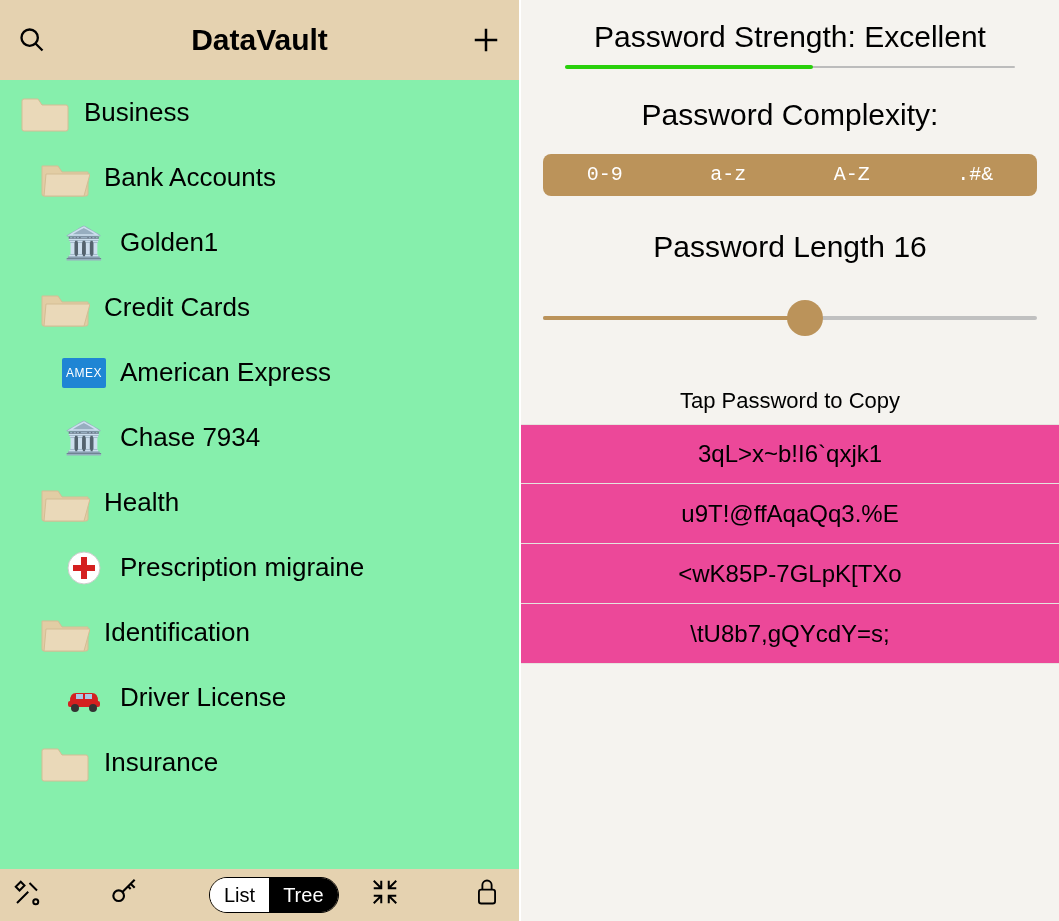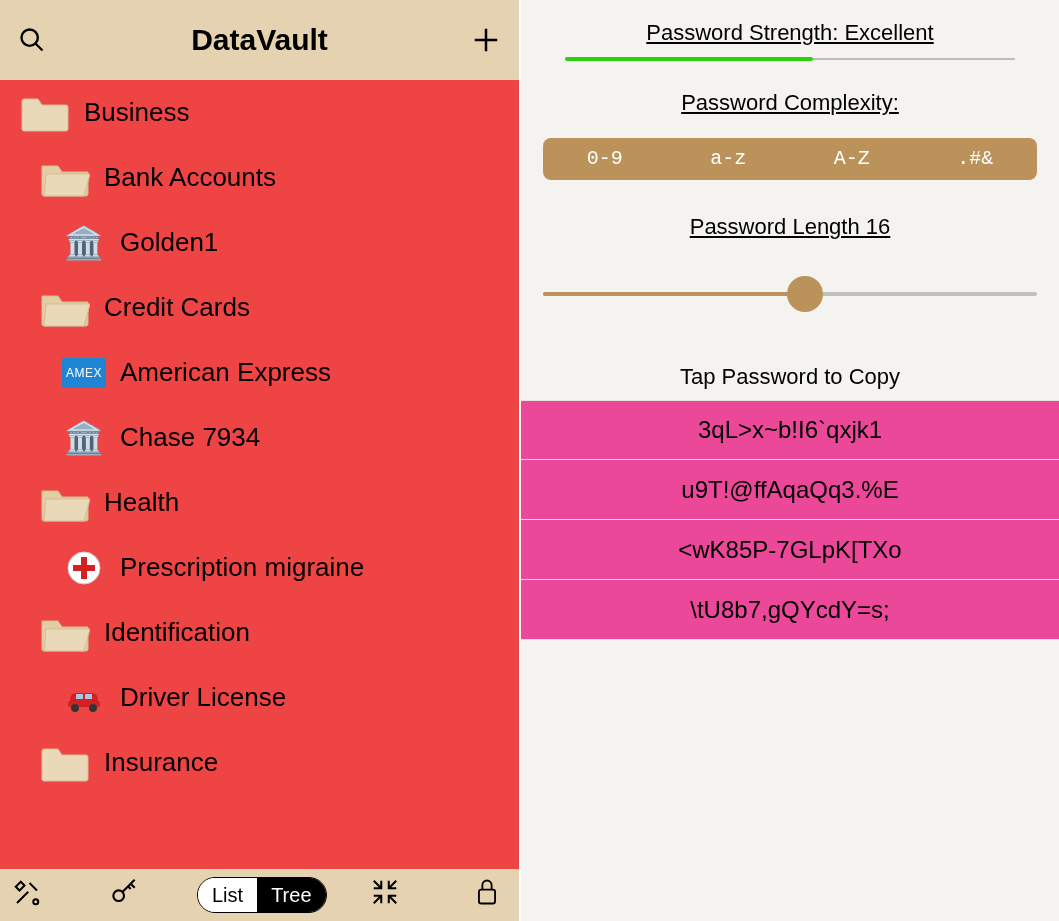--- a/index.html
+++ b/index.html
@@ -10,47 +10,47 @@
   .phoneB { width:538px; height:921px; }
 
   
   .topbar { height:80px; background:#e5d2b0; display:flex; align-items:center; padding:0 18px; }
   .topbar .title { flex:1; text-align:center; font-weight:700; font-size:30px; color:#000; }
   .topbar .side { width:50px; display:flex; align-items:center; }
   .topbar .side.right{ justify-content:flex-end; }
   .iconbtn { cursor:pointer; }
 
   
-  .tree { height:789px; overflow:hidden; background:#ef4444; }
+  .tree { height:789px; overflow:hidden; background:#86efac; }
   .row { display:flex; align-items:center; font-size:26px; color:#000; }
   .row.cat0 { height:65px; padding-left:20px; }
   .row.cat1 { height:65px; padding-left:40px; }
   .row.item { height:65px; padding-left:62px; }
   .row .ic { width:50px; height:44px; display:flex; align-items:center; justify-content:center; margin-right:14px; }
   .row.cat1 .ic { width:50px; }
   .row.item .ic { width:44px; }
   .folder svg { display:block; }
   .amex { width:44px; height:30px; background:#1f85d4; color:#fff; font-size:12px; font-weight:400; display:flex; align-items:center; justify-content:center; border-radius:2px; letter-spacing:0.5px;}
   .bank-ic { font-size:32px; }
   .car-ic svg { display:block; }
   .cross-ic { width:30px;height:30px; position:relative; }
   .cross-ic svg{display:block;}
 
   
   .bottombar { position:absolute; left:0; right:0; bottom:0; height:52px; background:#e5d2b0; display:flex; align-items:center; padding:0 12px; gap:26px;}
-  .toggle { margin-left:auto; margin-right:auto; display:flex; border:1px solid #000; border-radius:18px; overflow:hidden; height:36px; position:absolute; left:197px; bottom:8px;}
+  .toggle { margin-left:auto; margin-right:auto; display:flex; border:1px solid #000; border-radius:18px; overflow:hidden; height:36px; position:absolute; left:209px; bottom:8px;}
   .toggle span { display:flex; align-items:center; padding:0 14px; font-size:20px; }
   .toggle .off { background:#fff; color:#000; }
   .toggle .on { background:#000; color:#fff; }
   .collapse-ic{position:absolute; left:370px; bottom:10px;}
   .lock-ic{position:absolute; right:18px; bottom:10px;}
 
   
   .content { background:#f5f3ef; }
-  .section-label { text-align:center; font-size:22px; color:#000; padding-top:20px; padding-bottom:6px;text-decoration:underline; }
+  .section-label { text-align:center; font-size:30px; color:#000; padding-top:20px; padding-bottom:6px; }
   .strength-bar { margin:6px 44px 0 44px; position:relative; height:4px; }
   .strength-bar .track { position:absolute; left:0; right:0; top:0; height:2px; background:#bcbcbc; border-radius:1px;}
   .strength-bar .fill  { position:absolute; left:0; width:55%; top:-1px; height:4px; background:#29d00b; border-radius:2px;}
   .complexity-row { margin:16px 22px 0 22px; background:#bb935a; border-radius:8px; display:flex; height:42px;font-family:Liberation Mono, monospace; }
   .complexity-row span{ flex:1; text-align:center; color:#fff; font-size:20px; line-height:42px;}
   .len-slider { margin:28px 22px 0 22px; height:40px; position:relative;}
   .len-slider .trk{position:absolute; top:18px; left:0; right:0; height:4px; background:#c0c0c0; border-radius:2px;}
   .len-slider .trk-fill{position:absolute; top:18px; left:0; width:53%; height:4px; background:#bb935a; border-radius:2px;}
   .len-slider .knob{position:absolute; top:2px; left:53%; transform:translateX(-50%); width:36px; height:36px; background:#bb935a; border-radius:50%;}
   .tap-label{ text-align:center; font-size:22px; color:#000; margin-top:50px; padding-bottom:10px;}

